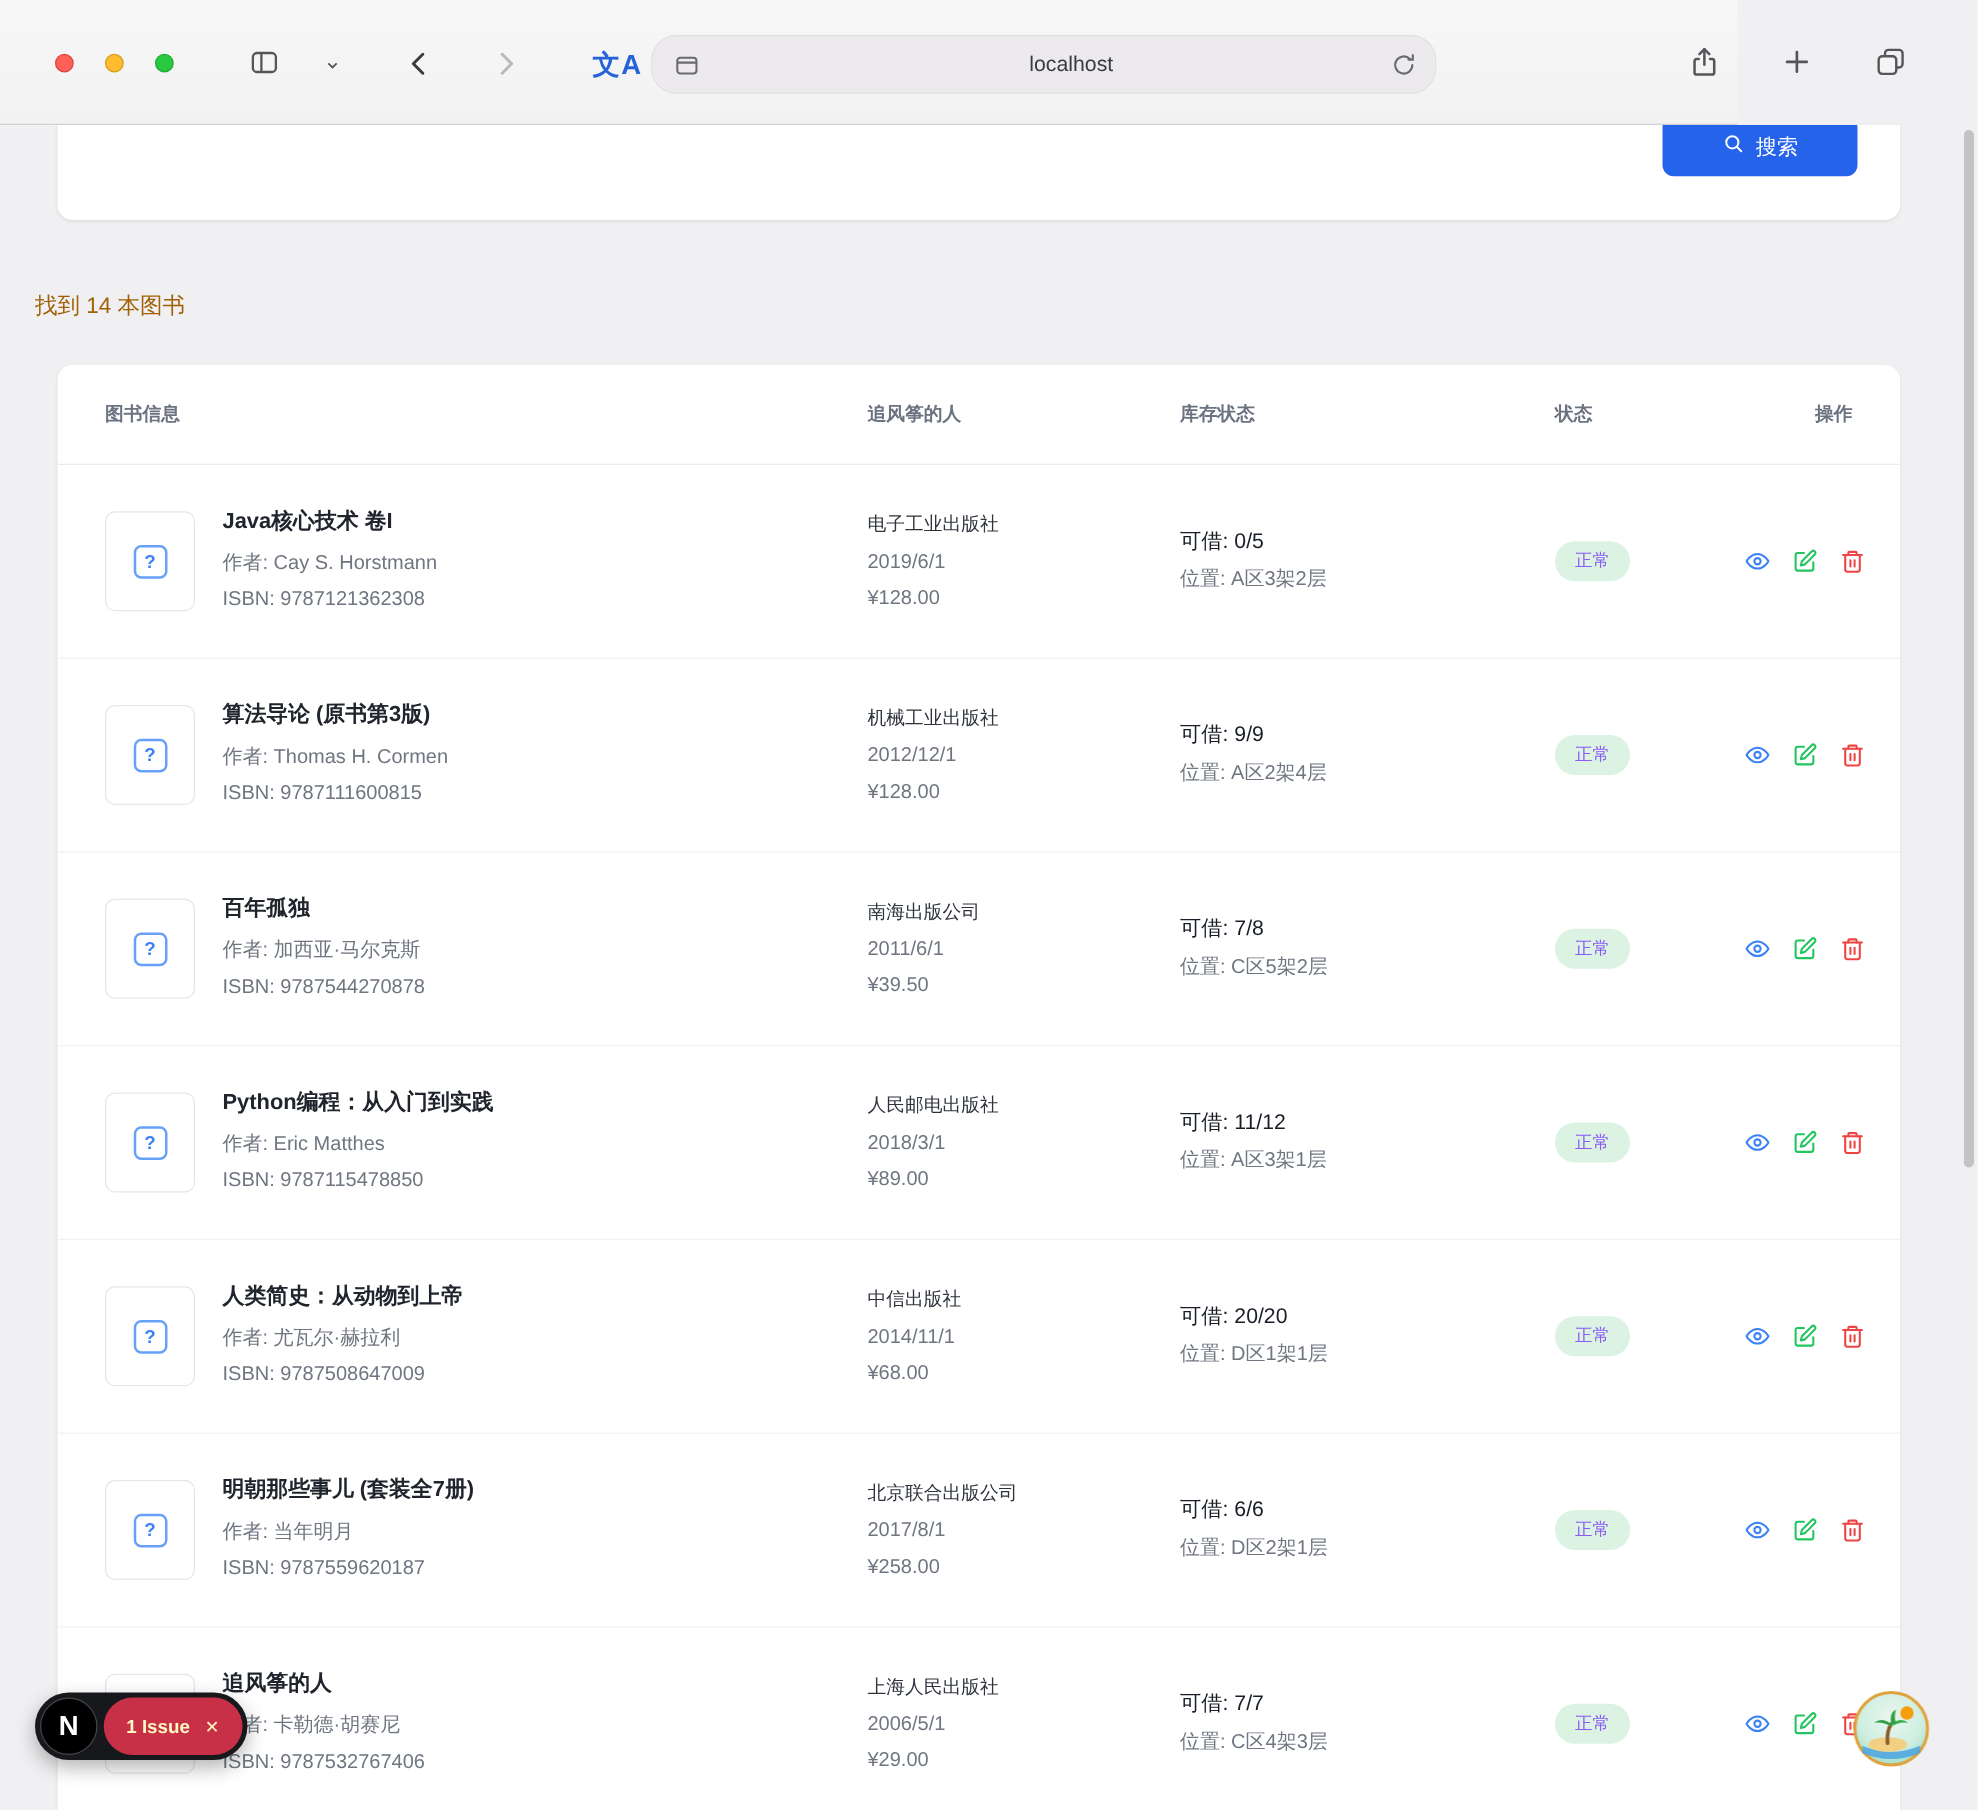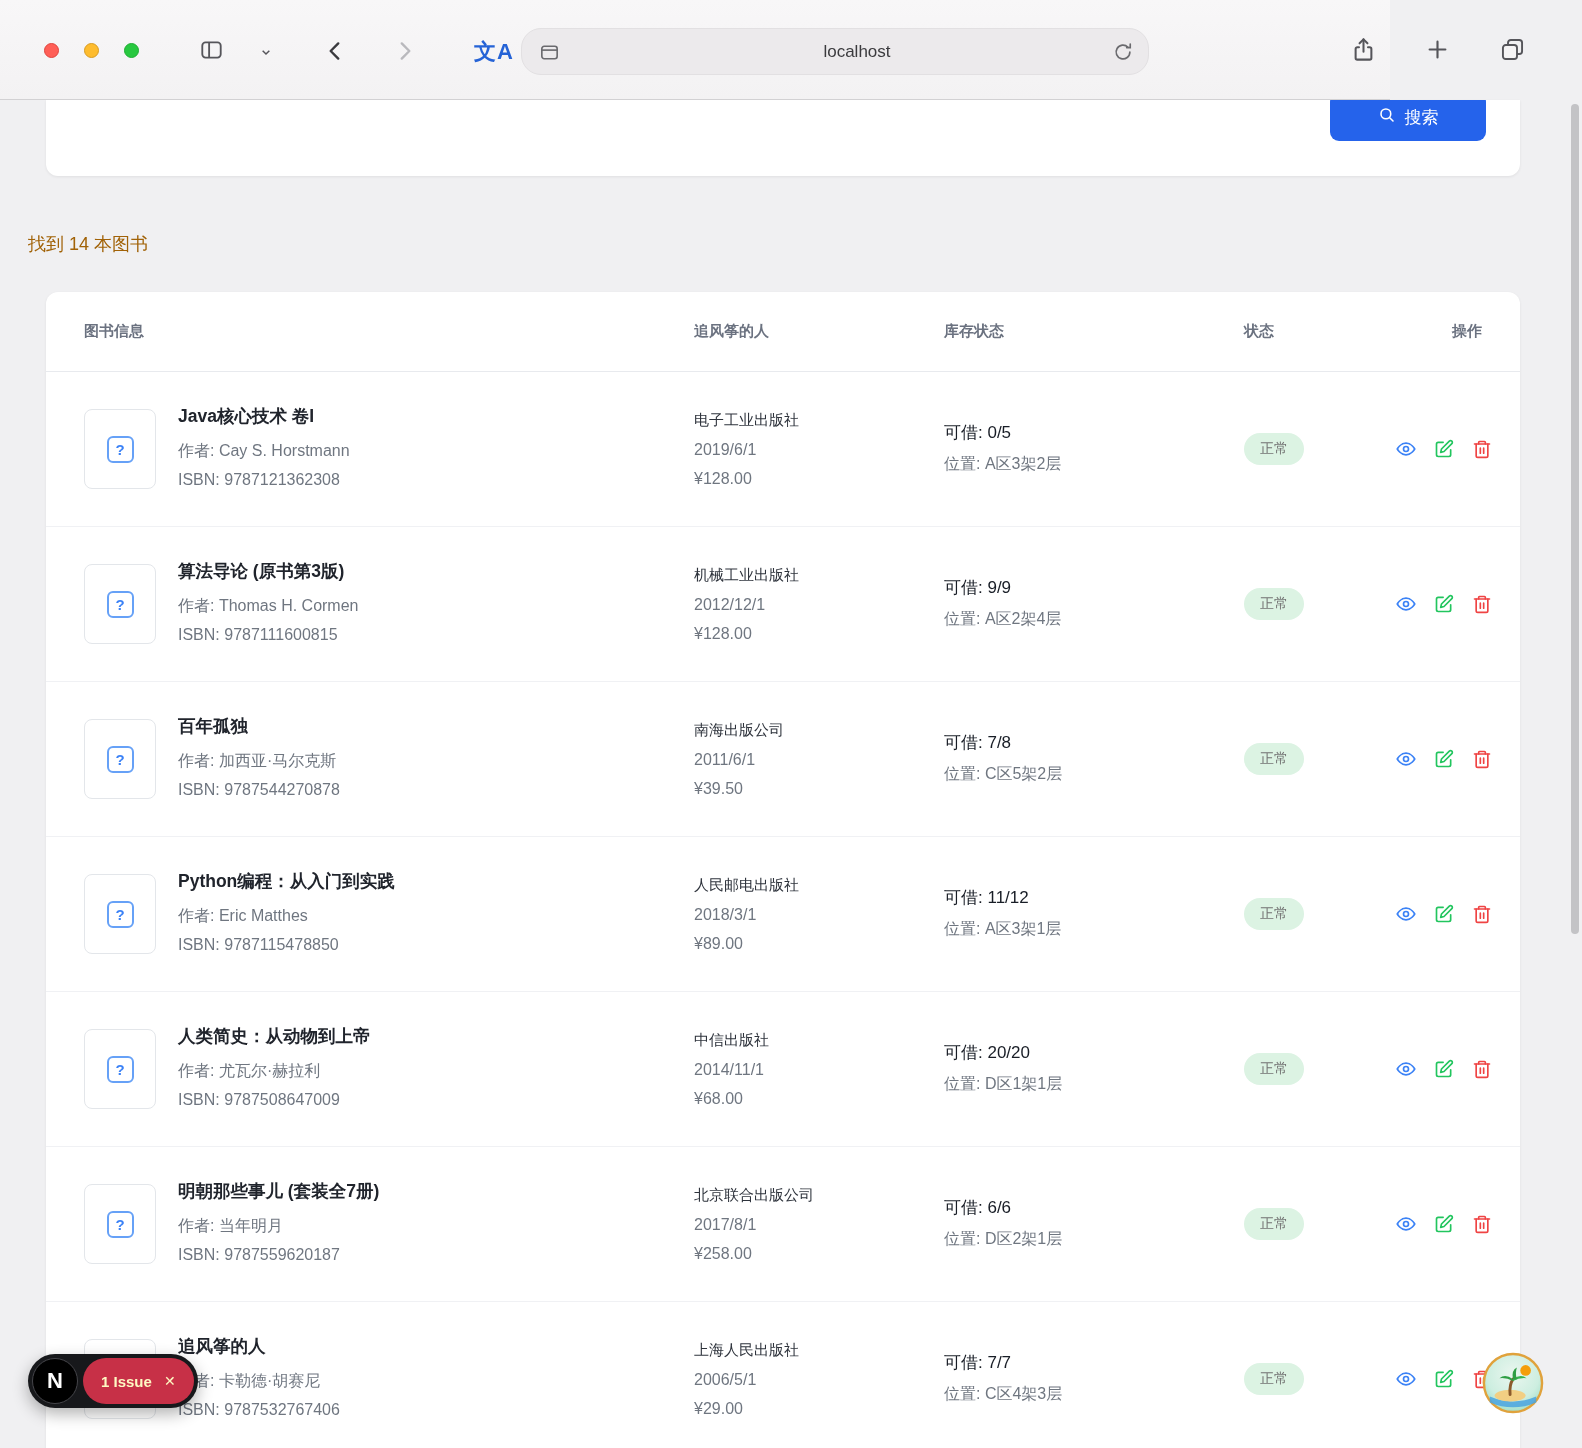--- a/index.html
+++ b/index.html
@@ -44,21 +44,21 @@
 
   .col-book { display:flex; align-items:center; gap:22px; }
   .cover { width:72px; height:80px; border:1px solid #e3e6ea; border-radius:8px; background:#fff;
     display:flex; align-items:center; justify-content:center; flex:none; }
   .cover-glyph { width:27px; height:27px; border:2px solid #66a1f7; border-radius:6px; color:#3b82f6;
     font-size:15px; font-weight:700; display:flex; align-items:center; justify-content:center; }
   .b-title { font-size:17.5px; font-weight:700; color:#20242c; margin-bottom:8px; }
   .sub { font-size:16px; color:#6f7680; line-height:29px; }
   .pub-name { font-size:15px; color:#2e333c; line-height:30px; }
   .stock-main { font-size:17px; color:#181d26; font-weight:500; margin-bottom:5px; }
-  .badge { display:inline-block; background:#dcf3e3; color:#737373; font-size:14px;
+  .badge { display:inline-block; background:#dcf3e3; color:#8b5cf6; font-size:14px;
     padding:7px 16px; border-radius:999px; justify-self:start; }
   .col-actions { display:flex; justify-content:flex-end; gap:18px; }
   .act { width:20px; height:20px; cursor:pointer; display:inline-flex; }
   .act svg { width:20px; height:20px; }
   .act.view { color:#3b82f6; } .act.edit { color:#22c55e; } .act.del { color:#ef4444; }
 
   
   .scroll-thumb { position:fixed; right:3px; top:104px; width:8px; height:830px;
     border-radius:4px; background:#c3c3c6; z-index:40; }
   .dev-pill { position:fixed; left:28px; bottom:40px; height:54px; background:#17181b;

